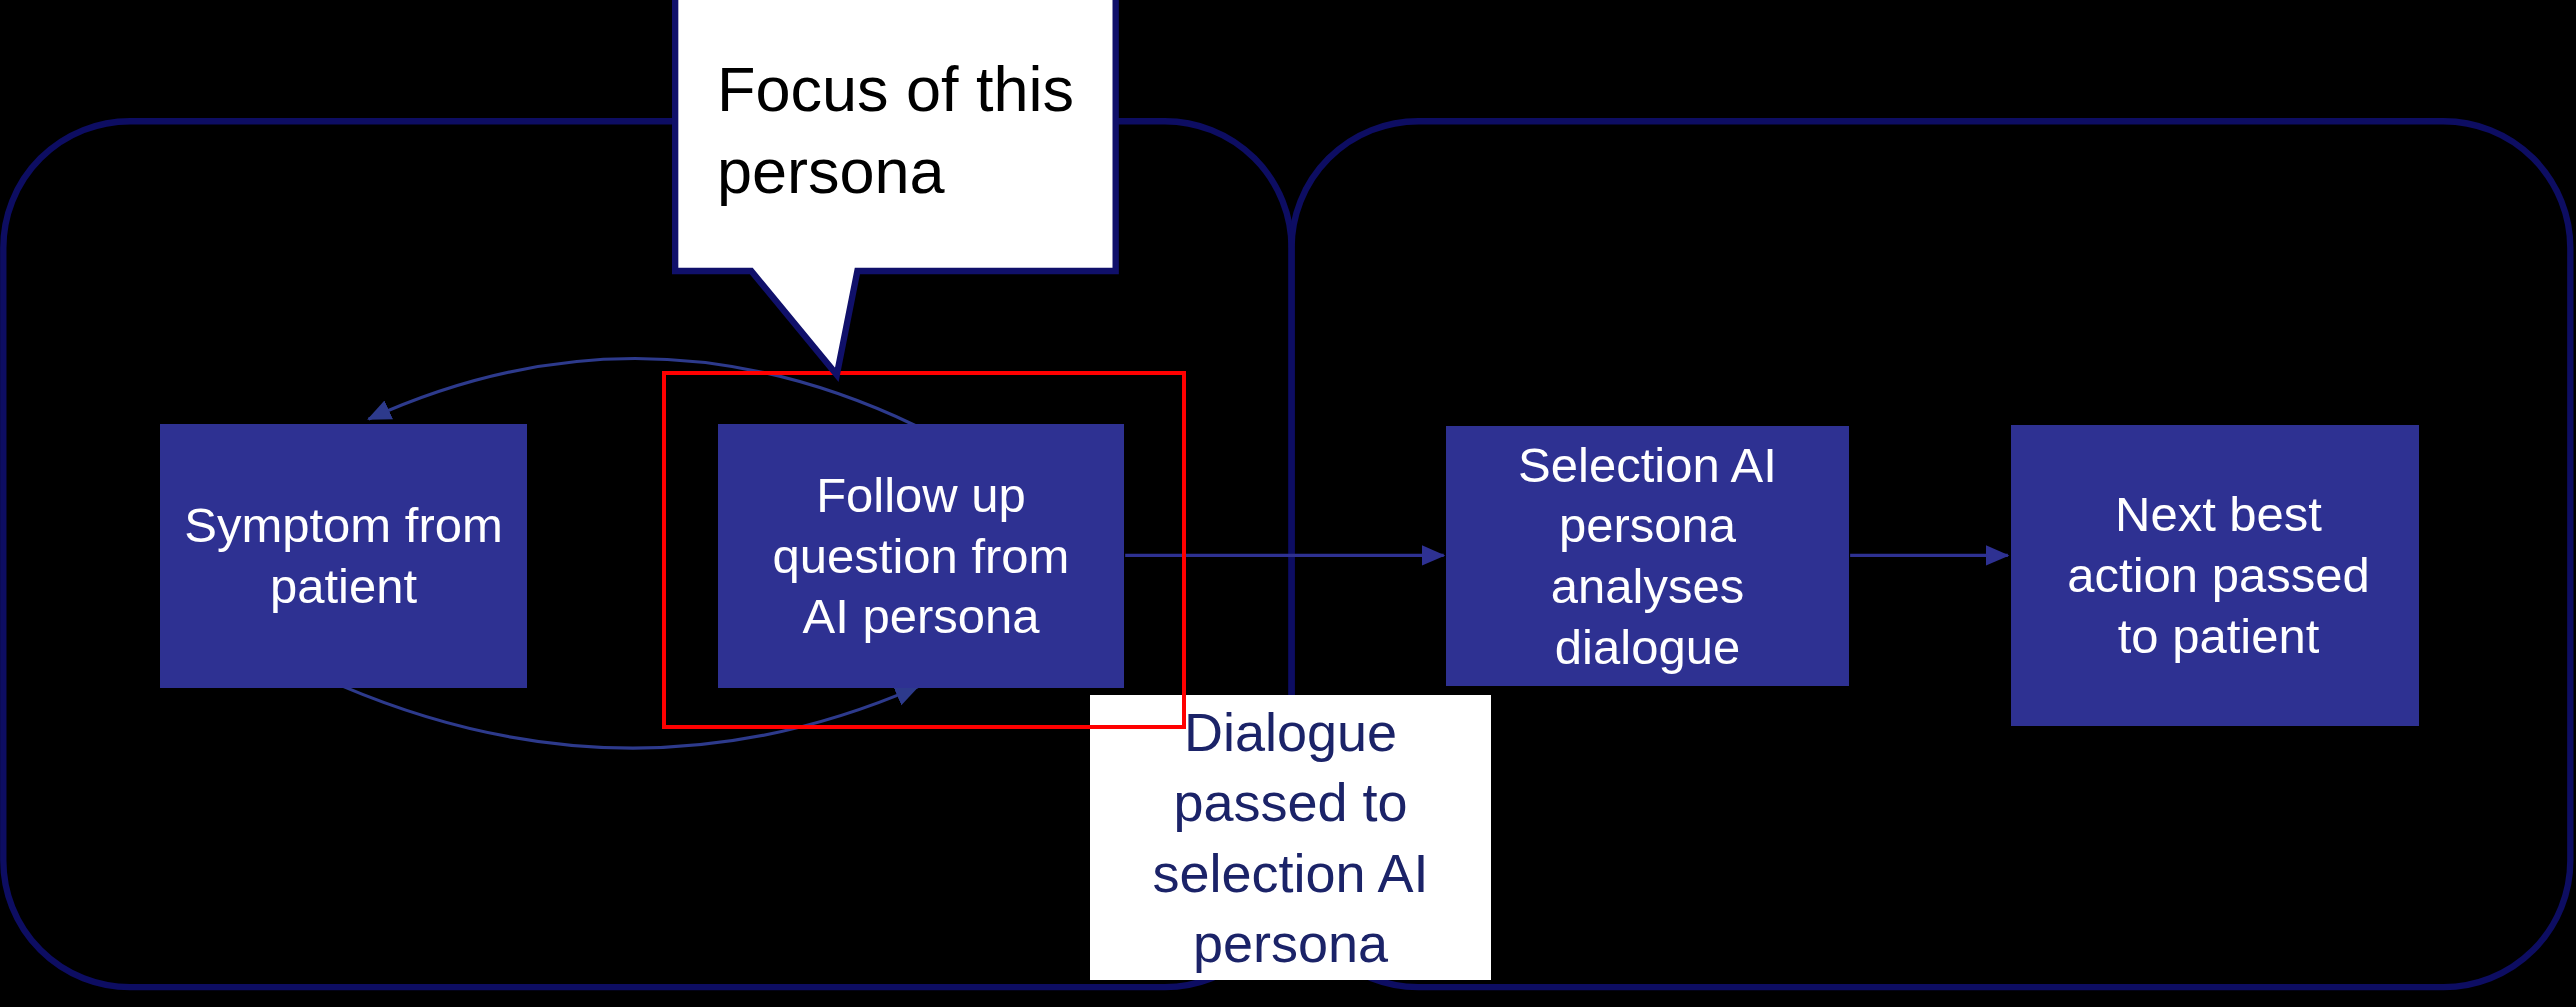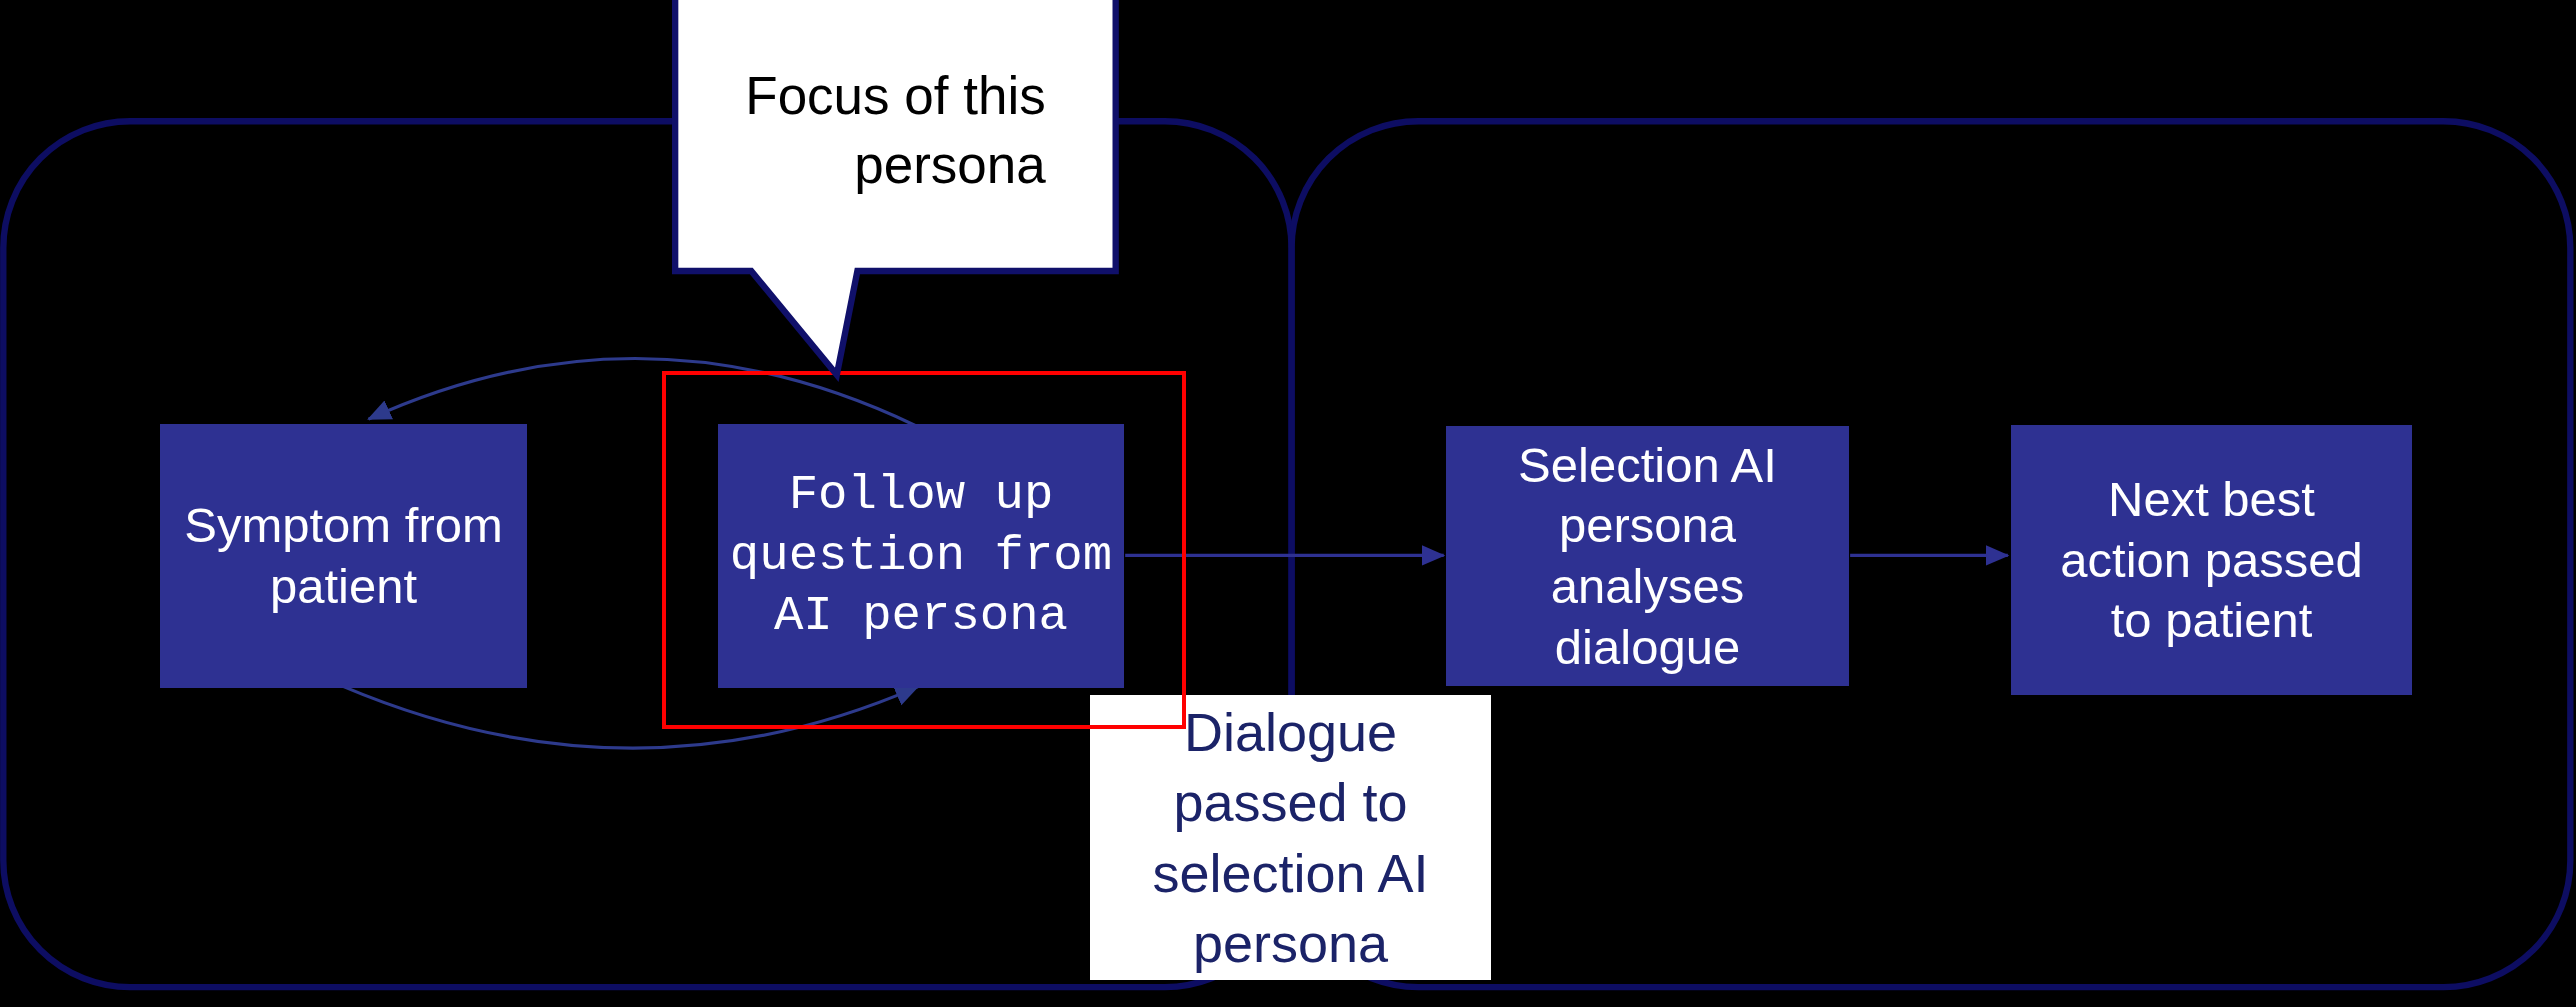--- a/index.html
+++ b/index.html
@@ -29,23 +29,23 @@
     display: flex;
     align-items: center;
     justify-content: center;
     text-align: center;
     font-size: 49px;
     line-height: 1.24;
     z-index: 2;
     white-space: pre-line;
   }
   #node-symptom   { left: 160px;  top: 424px; width: 367px; height: 264px; }
-  #node-followup  { left: 718px;  top: 424px; width: 406px; height: 264px; font-family: Liberation Mono, monospace; }
+  #node-followup  { left: 718px;  top: 424px; width: 406px; height: 264px; }
   #node-selection { left: 1446px; top: 426px; width: 403px; height: 260px; }
-  #node-nextbest  { left: 2011px; top: 425px; width: 401px; height: 270px; }
+  #node-nextbest  { left: 2011px; top: 425px; width: 401px; height: 301px; padding-left: 7px; }
   #info-box {
     position: absolute;
     left: 1090px; top: 695px;
     width: 401px; height: 285px;
     background: #ffffff;
     color: #1b2368;
     display: flex;
     align-items: center;
     justify-content: center;
     text-align: center;
@@ -65,22 +65,22 @@
   }
   #callout-layer { z-index: 5; }
   #callout-text {
     position: absolute;
     left: 675px; top: 0px;
     width: 441px; height: 261px;
     color: #000000;
     display: flex;
     align-items: center;
     justify-content: center;
-    text-align: right;
-    font-size: 53px;
+    text-align: left;
+    font-size: 63px;
     line-height: 1.3;
     z-index: 6;
     white-space: pre-line;
   }
 </style>
 </head>
 <body>
 
 <div id="canvas">
 

